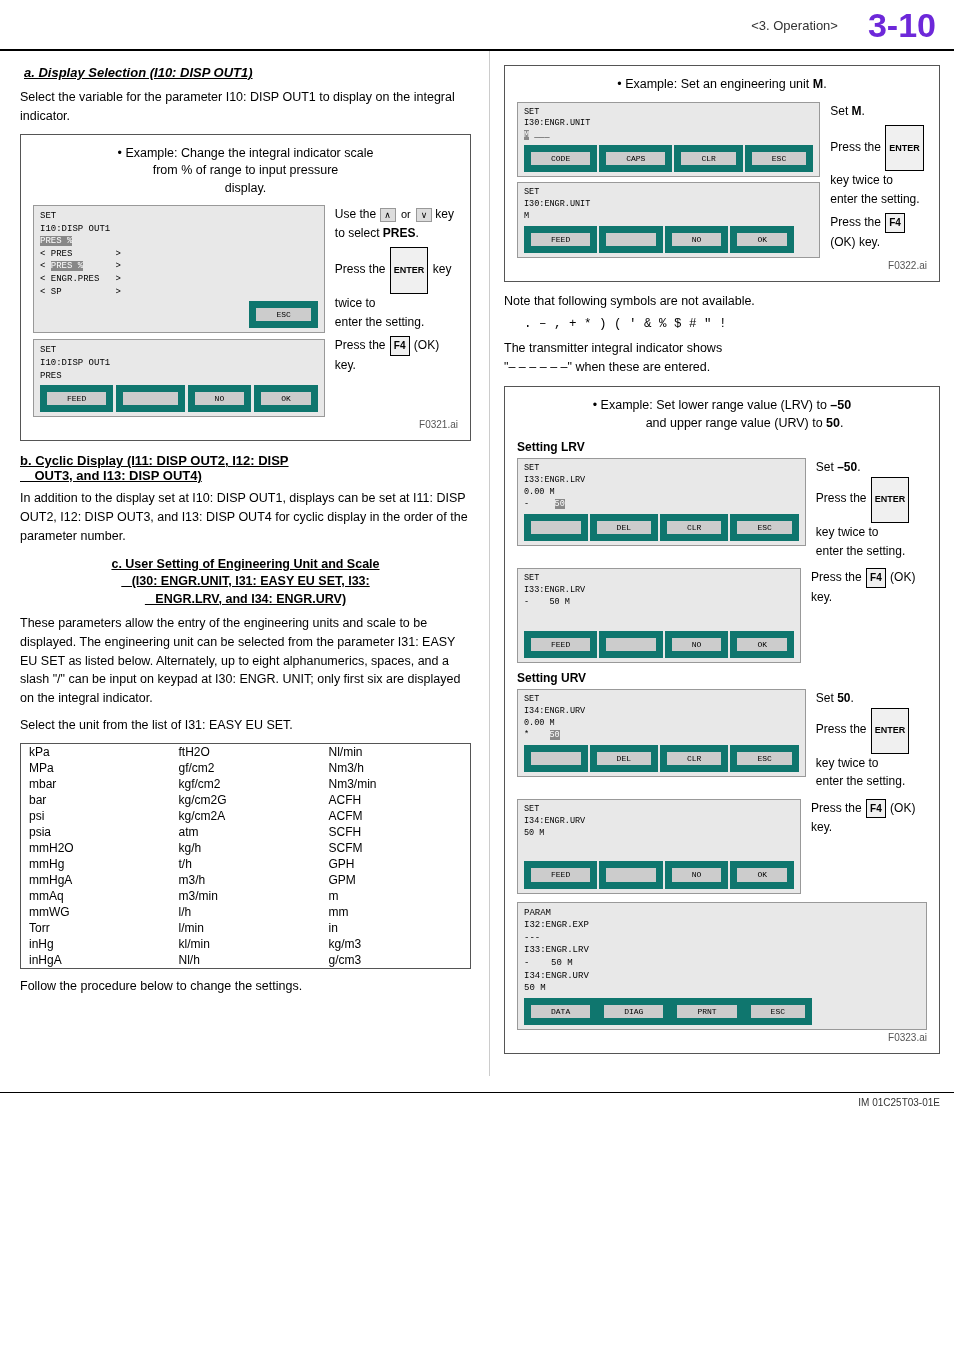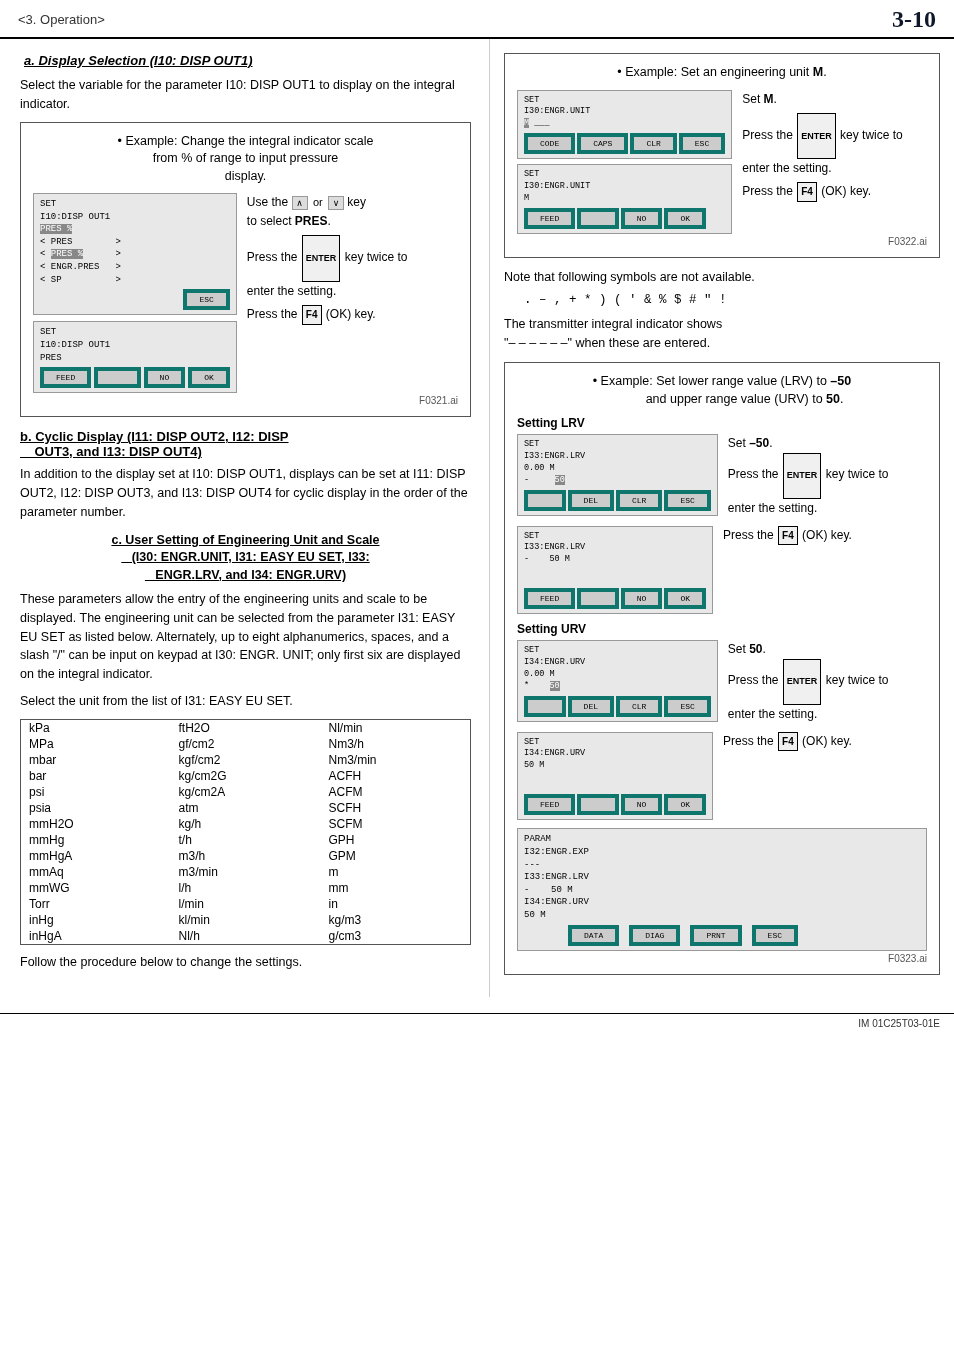--- a/index.html
+++ b/index.html
@@ -17,28 +17,27 @@
       justify-content: flex-end;
       align-items: center;
       padding: 6px 18px 4px;
       border-bottom: 2px solid #000;
       margin-bottom: 0;
     }
     .page-header-left {
       font-size: 13px;
       color: #333;
       flex: 1;
-      text-align: left;
+      text-align: right;
       padding-right: 30px;
     }
     .page-number {
-      font-size: 24px;
+      font-size: 34px;
       font-weight: bold;
-      color: #0f172a;
-      font-family: Liberation Serif, serif;
+      color: #6d28d9;
     }
 
     .main-content {
       display: flex;
       padding: 0;
     }
 
     .left-col {
       width: 490px;
       padding: 14px 18px 10px 20px;
@@ -245,23 +244,23 @@
       align-items: flex-start;
     }
 
     .instr-text {
       font-size: 12px;
       line-height: 1.55;
     }
 
     .lcd-soft-btn {
       background: #ccc;
-      border: 4px solid #0f766e;
+      border: 7px solid #0f766e;
       font-size: 8px;
-      padding: 1px 12px;
+      padding: 1px 20px;
       font-family: 'Courier New', monospace;
     }
   </style>
 </head>
 <body>
 
 <div class="page-header">
   <span class="page-header-left">&lt;3.  Operation&gt;</span>
   <span class="page-number">3-10</span>
 </div>
@@ -548,21 +547,21 @@
       </div>
 
       <div class="lcd-screen" style="margin-top:4px; min-width:130px;">
         <div>PARAM</div>
         <div>I32:ENGR.EXP</div>
         <div>---</div>
         <div>I33:ENGR.LRV</div>
         <div>-&nbsp;&nbsp;&nbsp;&nbsp;50 M</div>
         <div>I34:ENGR.URV</div>
         <div>50 M</div>
-        <div style="margin-top:3px; display:flex; gap:10px;margin-left:44px;">
+        <div style="margin-top:3px; display:flex; gap:0;">
           <span class="lcd-soft-btn">DATA</span>
           <span class="lcd-soft-btn">DIAG</span>
           <span class="lcd-soft-btn">PRNT</span>
           <span class="lcd-soft-btn">ESC</span>
         </div>
       </div>
 
       <div class="fig-label">F0323.ai</div>
     </div>
 

